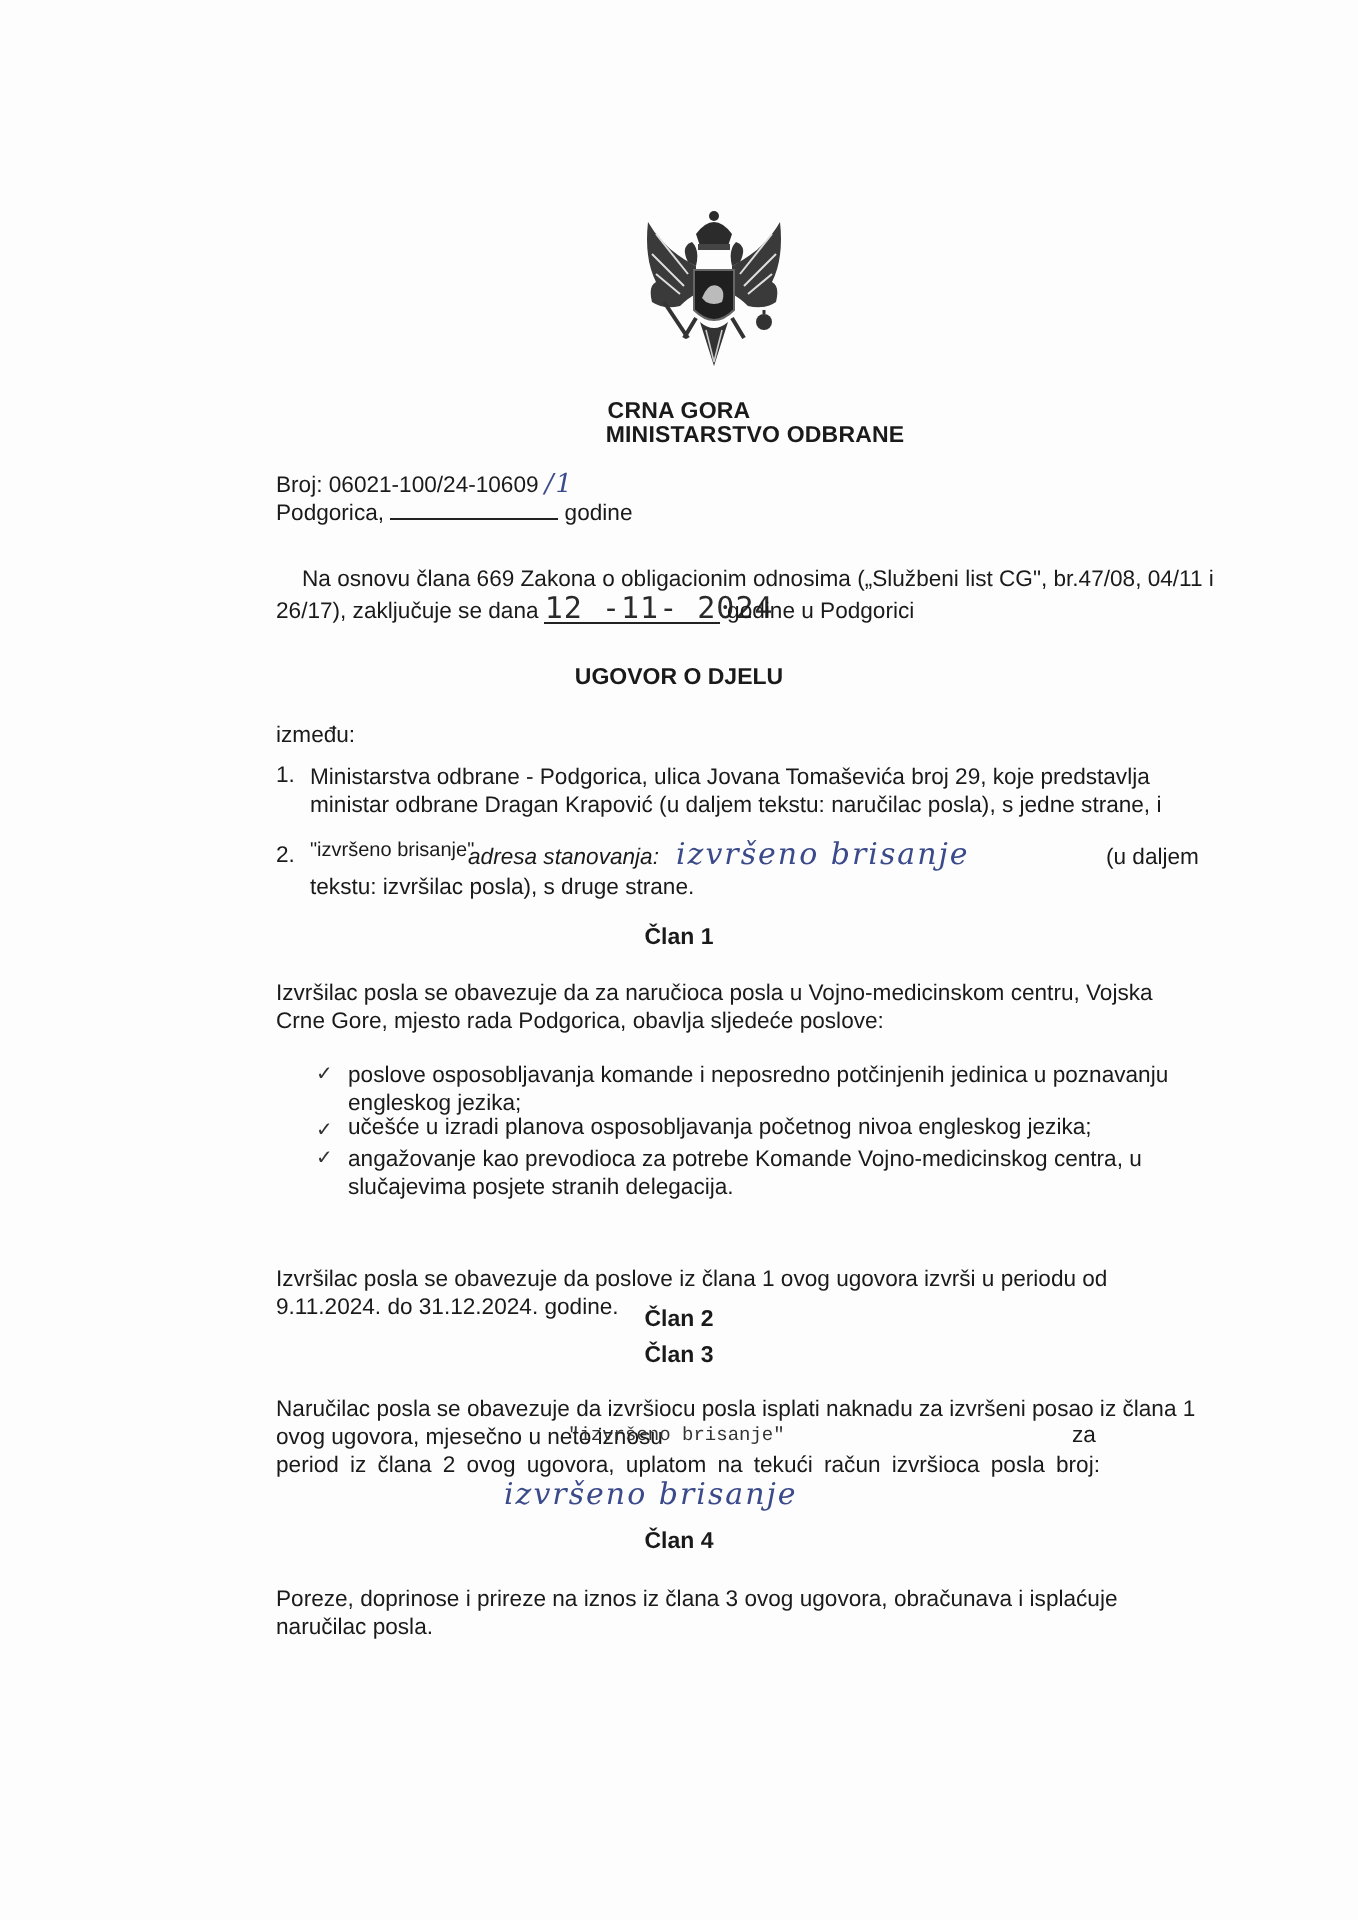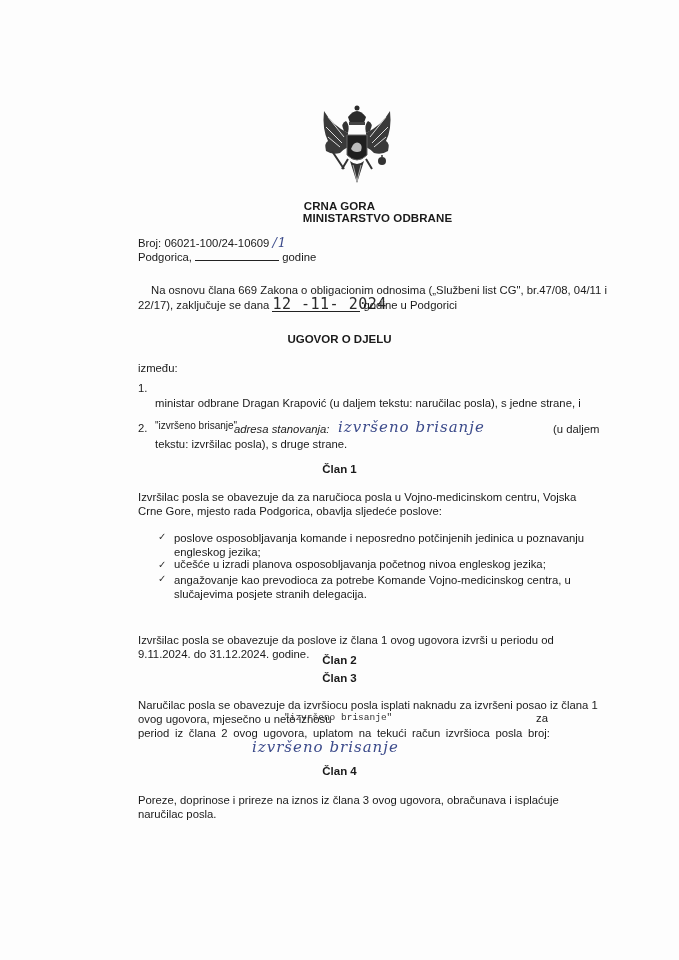--- a/index.html
+++ b/index.html
@@ -145,30 +145,31 @@
     <span class="handwriting" style="font-size:13px;">/1</span>
   </div>
   <div class="text-line" style="top: 250px;">
     <span>Podgorica,</span>
     <span class="blank-line" style="width: 84px;"></span>
     <span>godine</span>
   </div>
 
   <div class="text-line" style="top: 283px; width: 412px; padding-left: 13px;">Na osnovu člana 669 Zakona o obligacionim odnosima („Službeni list CG", br.47/08, 04/11 i</div>
   <div class="text-line" style="top: 297px;">
-    <span>22/17), zaključuje se dana</span>
+    <span>26/17), zaključuje se dana</span>
     <span class="blank-line handdate" style="width: 88px; text-align:center;">12 -11- 2024</span>
     <span>godine u Podgorici</span>
   </div>
 
   <div class="center-title" style="top: 333px;">UGOVOR O DJELU</div>
 
   <div class="text-line" style="top: 361px;">između:</div>
 
   <div class="num" style="top: 382px;">1.</div>
+  <div class="item-text justify" style="top: 382px;">Ministarstva odbrane - Podgorica, ulica Jovana Tomaševića broj 29, koje predstavlja</div>
   <div class="item-text" style="top: 396px;">ministar odbrane Dragan Krapović (u daljem tekstu: naručilac posla), s jedne strane, i</div>
 
   <div class="num" style="top: 422px;">2.</div>
   <div class="abs" style="left: 155px; top: 420px; font-size: 10px; white-space: nowrap;">"izvršeno brisanje"</div>
   <div class="abs" style="left: 234px; top: 423px; white-space: nowrap; font-style: italic;">adresa stanovanja:</div>
   <div class="abs handwriting" style="left: 338px; top: 418px; font-size: 15px; white-space: nowrap;">izvršeno brisanje</div>
   <div class="abs" style="left: 553px; top: 423px; white-space: nowrap;">(u daljem</div>
   <div class="item-text" style="top: 437px;">tekstu: izvršilac posla), s druge strane.</div>
 
   <div class="center-title" style="top: 463px;">Član 1</div>

